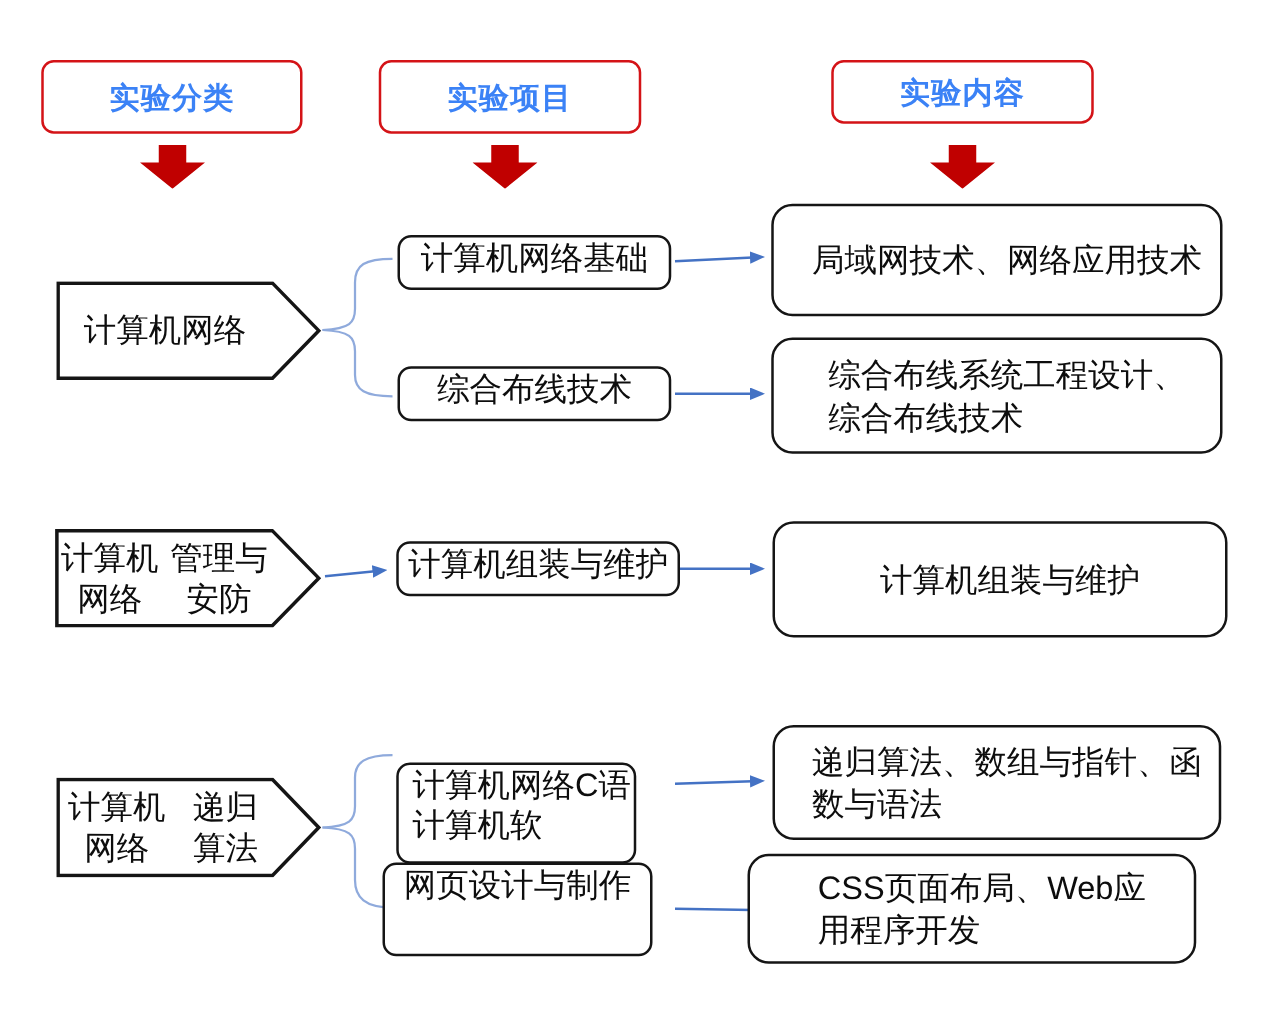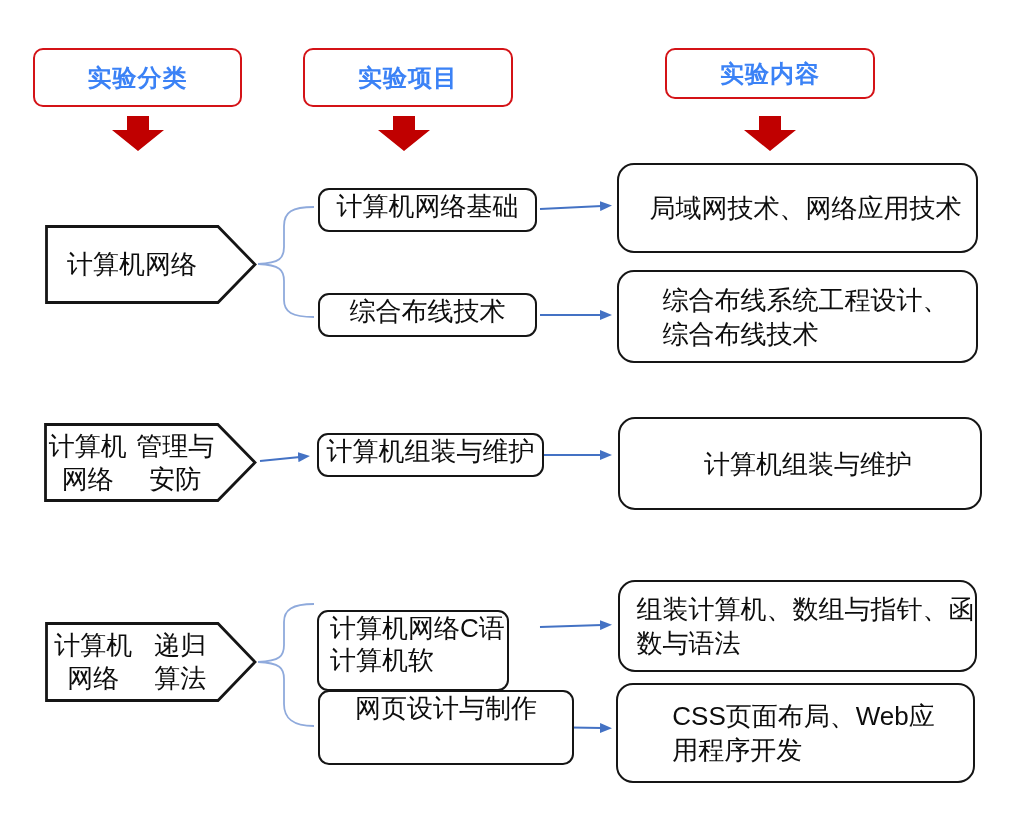--- a/index.html
+++ b/index.html
@@ -150,30 +150,30 @@
       <span>递归算法</span>
     </div>
   </div>
 
   <div class="abs mbox left2" style="left:317px;top:610px;width:192px;height:81px">
     <div class="block">
       <span>计算机网络C语</span>
       <span>计算机软</span>
     </div>
   </div>
-  <div class="abs mbox" style="left:318px;top:690px;width:256px;height:75px">
+  <div class="abs mbox" style="left:306px;top:690px;width:216px;height:75px">
     <span>网页设计与制作</span>
   </div>
 
   <div class="abs rbox" style="left:618px;top:580px;width:359px;height:92px">
     <div class="block">
-      <span>组装计算机、数组与指针、函</span>
+      <span>递归算法、数组与指针、函</span>
       <span>数与语法</span>
     </div>
   </div>
-  <div class="abs rbox" style="left:616px;top:683px;width:359px;height:100px">
+  <div class="abs rbox" style="left:598px;top:683px;width:359px;height:88px">
     <div class="block">
       <span>CSS页面布局、Web应</span>
       <span>用程序开发</span>
     </div>
   </div>
 
 </div>
 
 </body></html>

